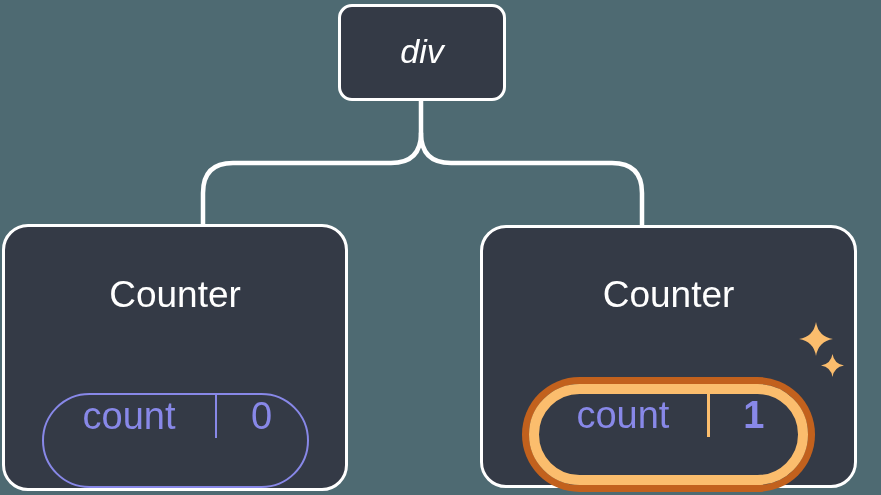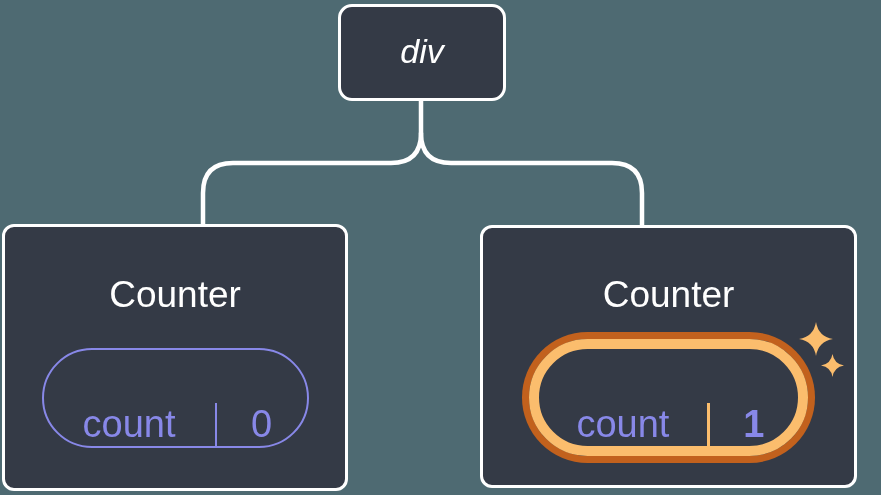--- a/index.html
+++ b/index.html
@@ -39,44 +39,45 @@
     font-size:34px;
     line-height:1;
     padding-bottom:4px;
     font-style:italic;
   }
   .card{
     position:absolute;
     box-sizing:border-box;
     background:var(--card-background);
     border:3px solid var(--border-white);
-    border-radius:12px;
+    border-radius:26px;
     display:flex;flex-direction:column;align-items:center;
   }
   .card-left{
     left:2px;top:224px;width:346px;height:267px;
     padding-top:45px;
   }
   .card-right{
     left:480px;top:225px;width:377px;height:263px;
     padding-top:44px;
   }
   .card-title{
     color:var(--text-white);
     font-size:37px;
     font-weight:500;
     line-height:46px;
   }
   .card-left .card-title{margin-bottom:30px;}
   .card-right .card-title{margin-bottom:21px;}
   .pill{
     box-sizing:border-box;
-    display:flex;align-items:flex-end;
+    display:flex;align-items:flex-start;
     border-radius:999px;
     overflow:hidden;
+    margin-top:45px;
   }
   .pill-plain{
     width:267px;height:100px;
     border:2px solid var(--state-purple);
   }
   .pill-hot{
     width:279px;height:117px;
     border:10px solid var(--highlight-orange);
     box-shadow:0 0 0 7px var(--highlight-orange-deep);
   }

